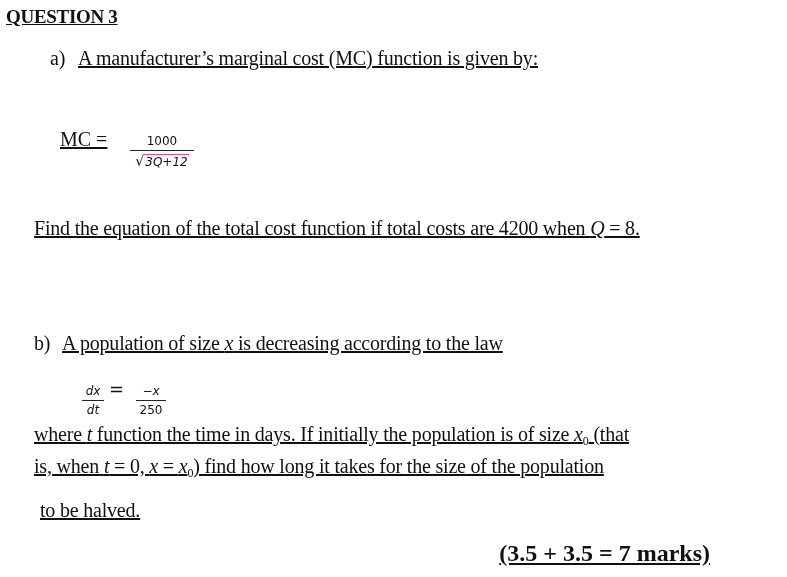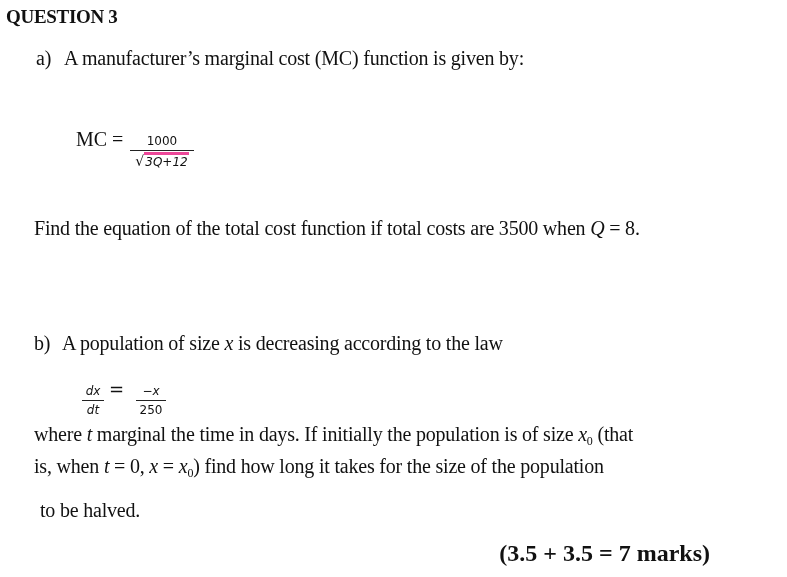--- a/index.html
+++ b/index.html
@@ -1,73 +1,73 @@
 <!DOCTYPE html>
 <html><head>
 <meta charset="utf-8">
 <style>
   html, body { margin:0; padding:0; background:#ffffff; }
   body { width:787px; height:577px; position:relative; overflow:hidden; color:#111; font-family:"Liberation Serif", serif; }
-  .abs { position:absolute; white-space:nowrap; }
+  .abs { position:absolute; white-space:nowrap;text-decoration:underline; }
   .title { left:6px; top:6px; font-size:19px; font-weight:bold; letter-spacing:-0.3px; }
   .para { font-size:20px; letter-spacing:-0.2px; }
   .it { font-style:italic; }
   .label { display:inline-block; width:28px; }
-  .mc-lhs { left:76px; top:128px; font-size:20px; }
+  .mc-lhs { left:60px; top:128px; font-size:20px; }
   .frac { position:absolute; font-family:"DejaVu Sans", sans-serif; font-size:12px; text-align:center;margin-top:12px; }
   .frac .num { display:block; }
   .frac .bar { display:block; border-top:1px solid #222; margin:2px 0; }
   .frac .den { display:block; }
   .sqrt { display:inline-block; }
-  .sqrt .rad { border-top:3px solid #ec4899; padding:0 1px; font-style:italic; }
+  .sqrt .rad { border-top:1px solid #ec4899; padding:0 1px; font-style:italic; }
   .sqrt .chk { font-style:normal; font-size:14px; }
   .eq-sym { position:absolute; font-size:18px; font-family:"DejaVu Serif", serif; }
   .marks { right:77px; top:540px; font-size:24px; font-weight:bold; }
   sub { font-size:12px; vertical-align:-4px; }
 </style>
 </head>
 <body>
 
 <div class="abs title">QUESTION 3</div>
 
-<div class="abs para" style="left:36px; top:47px;">
+<div class="abs para" style="left:50px; top:47px;">
   <span class="label">a)</span><span>A manufacturer’s marginal cost (MC) function is given by:</span>
 </div>
 
 <div class="abs mc-lhs">MC =</div>
 <div class="frac" style="left:130px; top:122px; width:64px;">
   <span class="num">1000</span>
   <span class="bar"></span>
   <span class="den">
     <span class="sqrt"><span class="chk">√</span><span class="rad">3Q+12</span></span>
   </span>
 </div>
 
 <div class="abs para" style="left:34px; top:217px;">
-  <span>Find the equation of the total cost function if total costs are 3500 when </span><span class="it">Q</span><span> = 8.</span>
+  <span>Find the equation of the total cost function if total costs are 4200 when </span><span class="it">Q</span><span> = 8.</span>
 </div>
 
 <div class="abs para" style="left:34px; top:332px;">
   <span class="label">b)</span><span>A population of size </span><span class="it">x</span><span> is decreasing according to the law</span>
 </div>
 
 <div class="frac" style="left:82px; top:372px; width:22px; font-style:italic;">
   <span class="num">dx</span>
   <span class="bar"></span>
   <span class="den">dt</span>
 </div>
 <div class="eq-sym" style="left:109px; top:379px;">=</div>
 <div class="frac" style="left:136px; top:372px; width:30px;">
   <span class="num it" style="font-style:italic;">−x</span>
   <span class="bar"></span>
   <span class="den">250</span>
 </div>
 
 <div class="abs para" style="left:34px; top:423px;">
-  <span>where </span><span class="it">t</span><span> marginal the time in days. If initially the population is of size </span><span class="it">x</span><sub>0</sub><span> (that</span>
+  <span>where </span><span class="it">t</span><span> function the time in days. If initially the population is of size </span><span class="it">x</span><sub>0</sub><span> (that</span>
 </div>
 
 <div class="abs para" style="left:34px; top:455px;">
   <span>is, when </span><span class="it">t</span><span> = 0, </span><span class="it">x</span><span> =  </span><span class="it">x</span><sub>0</sub><span>) find how long it takes for the size of the population</span>
 </div>
 
 <div class="abs para" style="left:40px; top:499px;">to be halved.</div>
 
 <div class="abs marks">(3.5 + 3.5 = 7 marks)</div>
 

